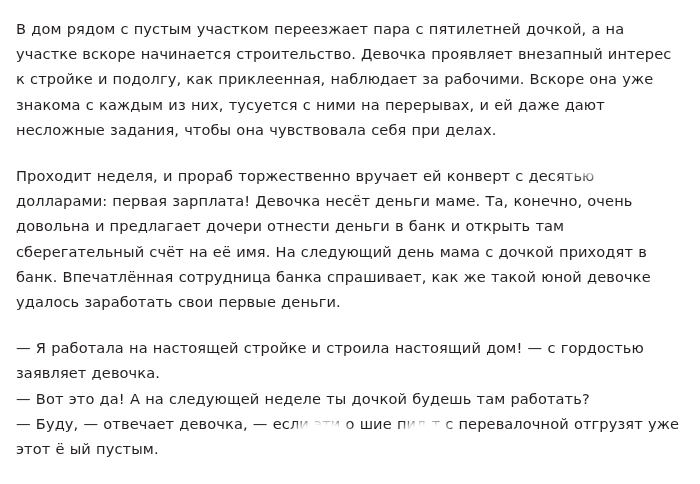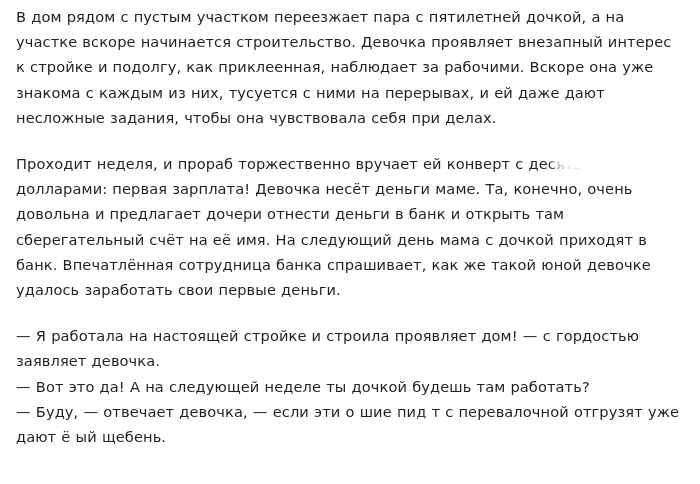--- a/index.html
+++ b/index.html
@@ -12,21 +12,21 @@
     background: #ffffff;
     font-family: "DejaVu Sans", sans-serif;
     overflow: hidden;
   }
   .page {
     position: relative;
     width: 700px;
     height: 484px;
     background: #ffffff;
     box-sizing: border-box;
-    padding: 4px 18px 0 16px;
+    padding: 16px 18px 0 16px;
     border-radius: 19px;
   }
   .para {
     font-size: 14.6px;
     line-height: 25.2px;
     color: #231f20;
     margin: 0 0 21px 0;
     text-align: left;
     letter-spacing: 0.1px;
     word-spacing: 0.4px;
@@ -81,23 +81,23 @@
 </head>
 <body>
 
 <div class="page">
 
   <p class="para">В дом рядом с пустым участком переезжает пара с пятилетней дочкой, а на участке вскоре начинается строительство. Девочка проявляет внезапный интерес к стройке и подолгу, как приклеенная, наблюдает за рабочими. Вскоре она уже знакома с каждым из них, тусуется с ними на перерывах, и ей даже дают несложные задания, чтобы она чувствовала себя при делах.</p>
 
   <p class="para">Проходит неделя, и прораб торжественно вручает ей конверт с десятью долларами: первая зарплата! Девочка несёт деньги маме. Та, конечно, очень довольна и предлагает дочери отнести деньги в банк и открыть там сберегательный счёт на её имя. На следующий день мама с дочкой приходят в банк. Впечатлённая сотрудница банка спрашивает, как же такой юной девочке удалось заработать свои первые деньги.</p>
 
   <div class="para dialogue">
-    <span class="line">— Я работала на настоящей стройке и строила проявляет дом! — с гордостью заявляет девочка.</span>
+    <span class="line">— Я работала на настоящей стройке и строила настоящий дом! — с гордостью заявляет девочка.</span>
     <span class="line">— Вот это да! А на следующей неделе ты дочкой будешь там работать?</span>
-    <span class="line">— Буду, — отвечает девочка, — если эти о       шие пид      т с перевалочной отгрузят уже дают ё     ый щебень.</span>
+    <span class="line">— Буду, — отвечает девочка, — если эти о       шие пид      т с перевалочной отгрузят уже этот ё     ый пустым.</span>
   </div>
 
   <div class="smudge-1"></div>
   <div class="smudge-2"></div>
   <div class="smudge-3"></div>
   <div class="smudge-4"></div>
 
 </div>
 
 </body></html>

